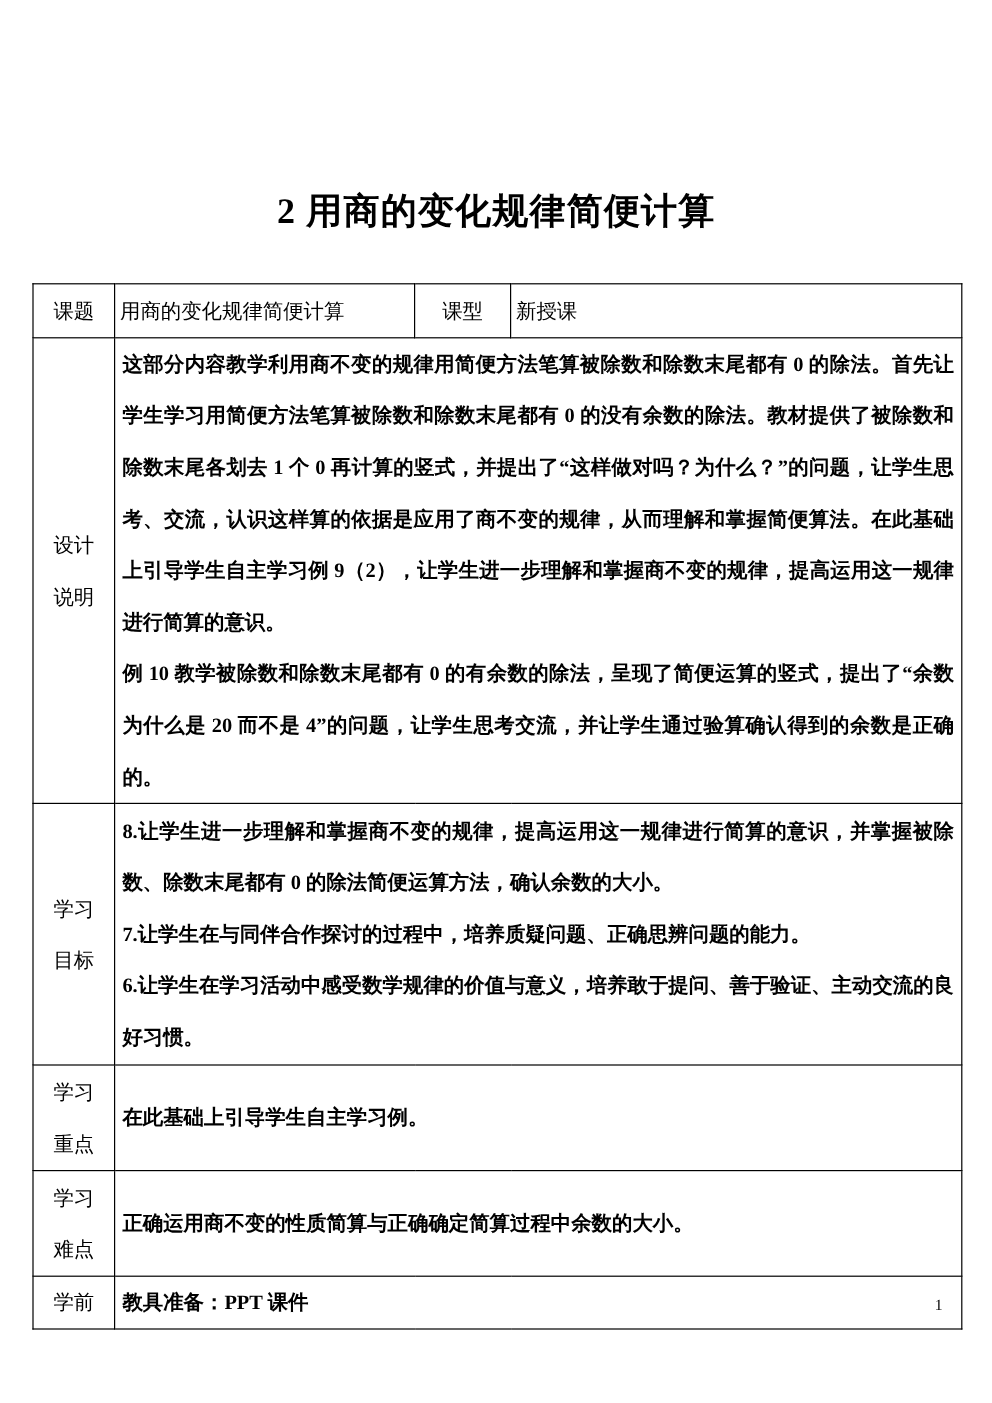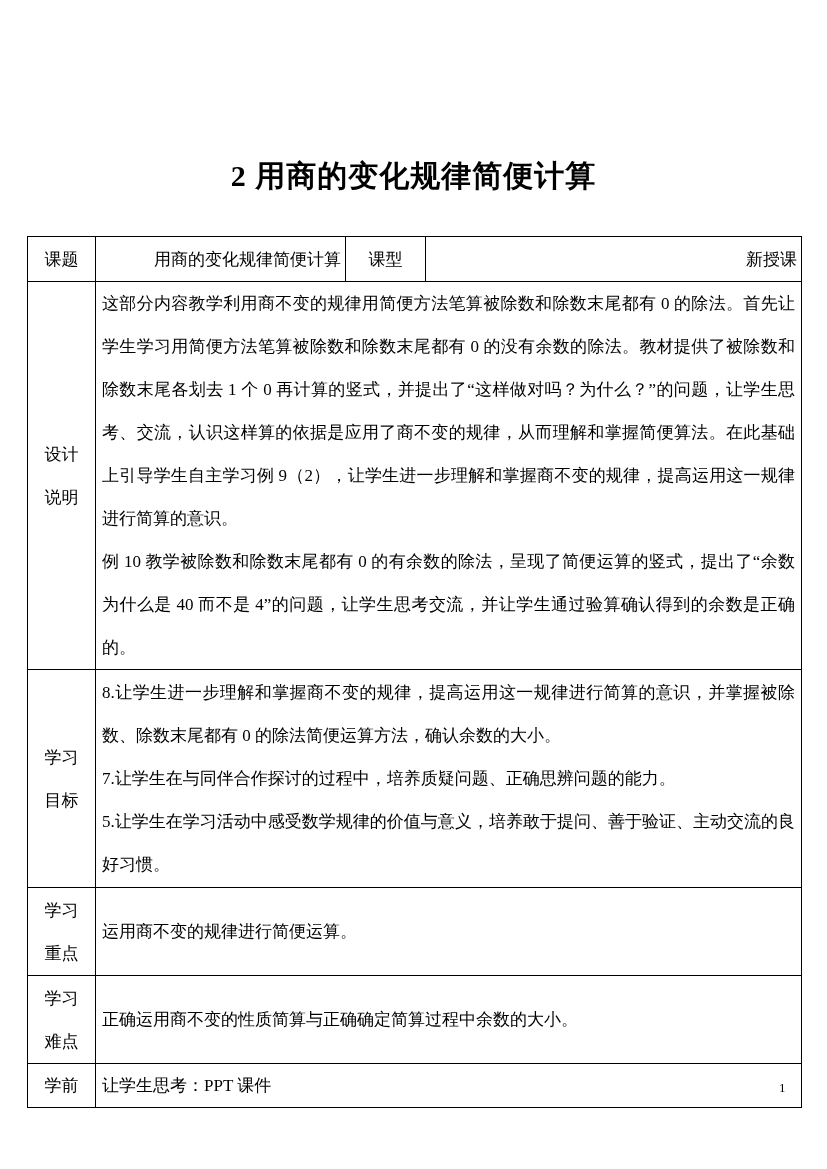--- a/index.html
+++ b/index.html
@@ -38,27 +38,28 @@
     border: 1.5px solid #000;
     vertical-align: middle;
     font-size: 17px;
   }
   td.label-cell {
     text-align: center;
     line-height: 43px;
     padding: 0 2px;
   }
   td.center-cell {
-    text-align: right;
+    text-align: left;
     padding: 0 4px;
   }
   td.content-cell {
     padding: 0 6px;
     line-height: 43px;
     text-align: justify;
+    font-weight: bold;
   }
   td.content-cell p {
     margin: 0;
     text-align: justify;
     text-justify: inter-character;
   }
   .col-label { width: 68px; }
   .col-topic { width: 250px; }
   .col-type  { width: 80px; }
   .col-value { width: 376px; }
@@ -96,52 +97,52 @@
     <td class="center-cell">新授课</td>
   </tr>
 
   <tr class="r-design">
     <td class="label-cell">
       <div>设计</div>
       <div>说明</div>
     </td>
     <td class="content-cell" colspan="3">
       <p>这部分内容教学利用商不变的规律用简便方法笔算被除数和除数末尾都有 0 的除法。首先让学生学习用简便方法笔算被除数和除数末尾都有 0 的没有余数的除法。教材提供了被除数和除数末尾各划去 1 个 0 再计算的竖式，并提出了“这样做对吗？为什么？”的问题，让学生思考、交流，认识这样算的依据是应用了商不变的规律，从而理解和掌握简便算法。在此基础上引导学生自主学习例 9（2），让学生进一步理解和掌握商不变的规律，提高运用这一规律进行简算的意识。</p>
-      <p>例 10 教学被除数和除数末尾都有 0 的有余数的除法，呈现了简便运算的竖式，提出了“余数为什么是 40 而不是 4”的问题，让学生思考交流，并让学生通过验算确认得到的余数是正确的。</p>
+      <p>例 10 教学被除数和除数末尾都有 0 的有余数的除法，呈现了简便运算的竖式，提出了“余数为什么是 20 而不是 4”的问题，让学生思考交流，并让学生通过验算确认得到的余数是正确的。</p>
     </td>
   </tr>
 
   <tr class="r-goals">
     <td class="label-cell">
       <div>学习</div>
       <div>目标</div>
     </td>
     <td class="content-cell" colspan="3">
       <p>8.让学生进一步理解和掌握商不变的规律，提高运用这一规律进行简算的意识，并掌握被除数、除数末尾都有 0 的除法简便运算方法，确认余数的大小。</p>
       <p>7.让学生在与同伴合作探讨的过程中，培养质疑问题、正确思辨问题的能力。</p>
-      <p>5.让学生在学习活动中感受数学规律的价值与意义，培养敢于提问、善于验证、主动交流的良好习惯。</p>
+      <p>6.让学生在学习活动中感受数学规律的价值与意义，培养敢于提问、善于验证、主动交流的良好习惯。</p>
     </td>
   </tr>
 
   <tr class="r-focus">
     <td class="label-cell">
       <div>学习</div>
       <div>重点</div>
     </td>
-    <td class="content-cell" colspan="3">运用商不变的规律进行简便运算。</td>
+    <td class="content-cell" colspan="3">在此基础上引导学生自主学习例。</td>
   </tr>
 
   <tr class="r-difficulty">
     <td class="label-cell">
       <div>学习</div>
       <div>难点</div>
     </td>
     <td class="content-cell" colspan="3">正确运用商不变的性质简算与正确确定简算过程中余数的大小。</td>
   </tr>
 
   <tr class="r-prep">
     <td class="label-cell">学前</td>
-    <td class="content-cell" colspan="3">让学生思考：PPT 课件</td>
+    <td class="content-cell" colspan="3">教具准备：PPT 课件</td>
   </tr>
 </tbody>
   </table>
 
 <div class="page-number">1</div>
 
 </body></html>

